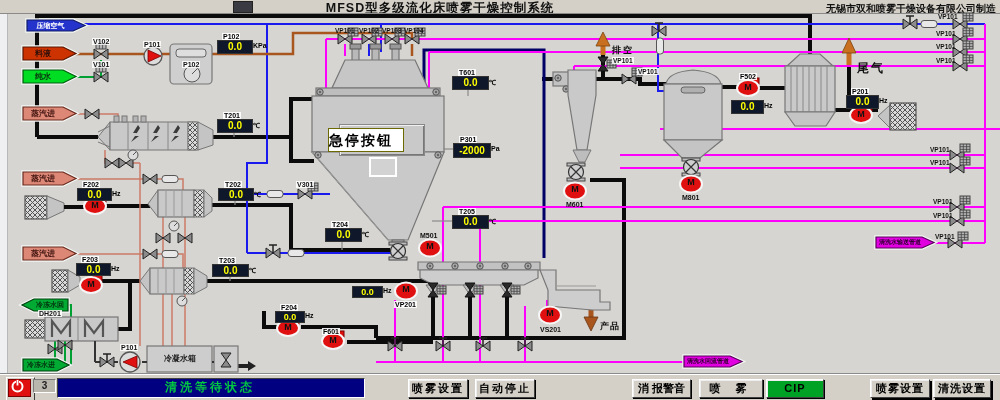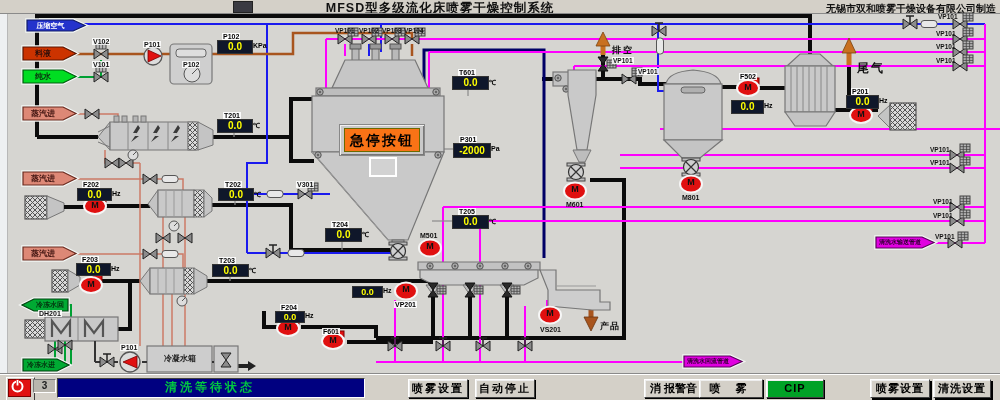--- a/index.html
+++ b/index.html
@@ -25,22 +25,22 @@
   .m-letter{position:absolute;color:#111;font-weight:bold;text-align:center;}
   
   #wm{left:64px;top:71px;width:600px;font-weight:bold;white-space:nowrap;letter-spacing:1px;
       font-size:34px;line-height:40px;}
   #wm .red{color:#e81418;}
   #wm .blue{color:#1414e6;font-size:30px;}
   #wm span{text-shadow:-3px -3px 0 #fff,3px -3px 0 #fff,-3px 3px 0 #fff,3px 3px 0 #fff,0 -3px 0 #fff,0 3px 0 #fff,-3px 0 0 #fff,3px 0 0 #fff,-2px -2px 0 #fff,2px 2px 0 #fff;}
   
   #estop-plate{left:339px;top:124px;width:84px;height:30px;background:#c9c9c9;border:1px solid #888;
      box-shadow:inset 1px 1px 0 #f0f0f0, inset -1px -1px 0 #777;}
-  #estop{left:344px;top:128px;width:74px;height:22px;background:#f97316;border:1px solid #6a6a00;
-     font-size:14px;font-weight:bold;color:#000;text-align:center;line-height:22px;letter-spacing:2px;}
+  #estop{left:328px;top:128px;width:74px;height:22px;background:#ffffff;border:1px solid #6a6a00;
+     font-size:14px;font-weight:bold;color:#000;text-align:left;line-height:22px;letter-spacing:2px;}
   
   #toolbar{left:0;top:374px;width:1000px;height:26px;background:#d4d0c8;border-top:1px solid #fff;box-shadow:0 -1px 0 #8a8a8a;}
   .btn{position:absolute;top:379px;height:17px;background:#d4d0c8;border:1px solid;border-color:#fff #404040 #404040 #fff;
      box-shadow:1px 1px 0 #000, inset 1px 1px 0 #eee;
      font-size:11px;font-weight:bold;color:#000;text-align:center;line-height:17px;letter-spacing:2px;}
   .btn-green{background:#00a226;color:#000;}
   #power-btn{left:6px;top:377px;width:25px;height:20px;background:#d4d0c8;border:1px solid;border-color:#fff #404040 #404040 #fff;padding:1px;}
   #power-face{width:21px;height:16px;background:#e01010;border:1px solid #7a0000;}
   #counter{left:33px;top:379px;width:21px;height:12px;background:#b9b6ae;border:1px solid;border-color:#7a7a7a #fff #fff #7a7a7a;
      font-size:10px;font-weight:bold;color:#222;text-align:center;line-height:12px;}
@@ -622,19 +622,19 @@
         <line x1="10.5" y1="1.5" x2="10.5" y2="8" stroke="#e01010" stroke-width="3"></line>
         <line x1="10.5" y1="2" x2="10.5" y2="7.5" stroke="#fff" stroke-width="1.8"></line>
       </svg>
     </div>
   </div>
   <div class="abs" id="counter">3</div>
   <div class="abs" id="statusbar"></div>
   <div class="abs" id="status-text">清洗等待状态</div>
   <div class="btn" style="left:408px;width:58px;">喷雾设置</div>
   <div class="btn" style="left:475px;width:58px;">自动停止</div>
-  <div class="btn" style="left:632px;width:57px;letter-spacing:0;margin-left:12px;">消 报警音</div>
+  <div class="btn" style="left:632px;width:57px;letter-spacing:0;">消 报警音</div>
   <div class="btn" style="left:699px;width:62px;letter-spacing:6px;">喷 雾</div>
   <div class="btn btn-green" style="left:766px;width:56px;letter-spacing:1px;">CIP</div>
   <div class="btn" style="left:870px;width:58px;letter-spacing:1px;box-shadow:2px 2px 0 #000, inset 1px 1px 0 #eee;">喷雾设置</div>
   <div class="btn" style="left:933px;width:56px;letter-spacing:1px;box-shadow:2px 2px 0 #000, inset 1px 1px 0 #eee;">清洗设置</div>
 
 </div>
 
 </body></html>

